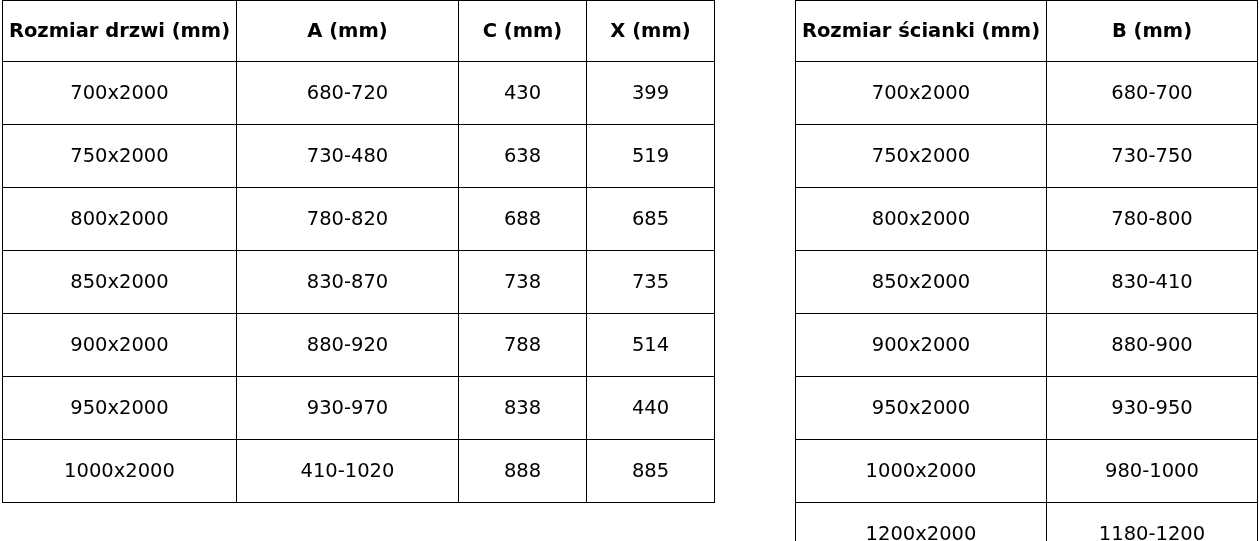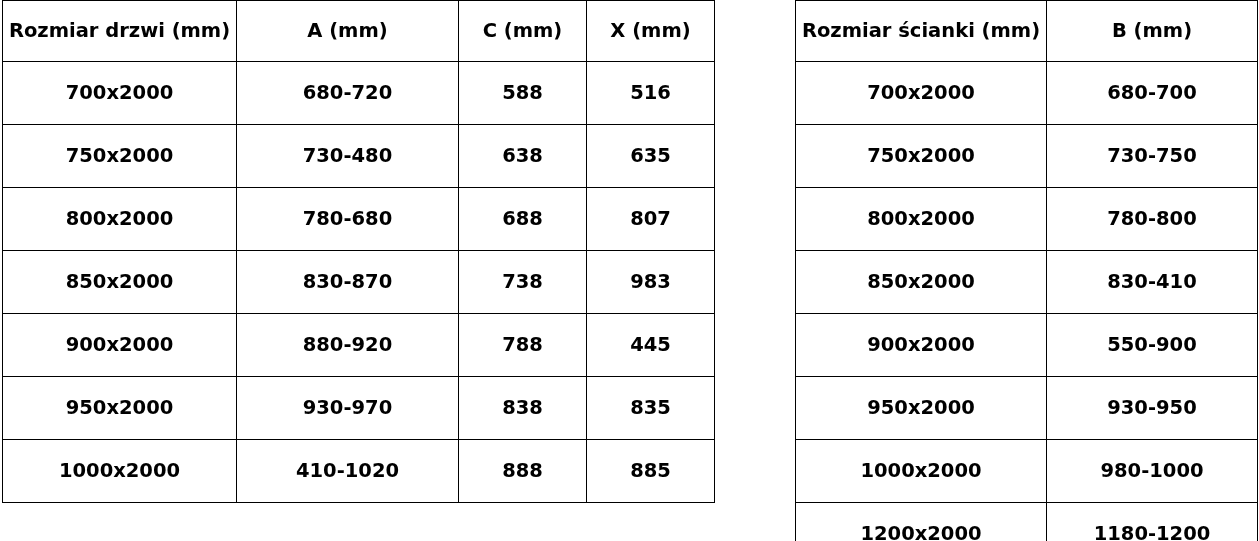--- a/index.html
+++ b/index.html
@@ -37,21 +37,21 @@
     vertical-align: middle;
     font-size: 19.5px;
     line-height: 1.1;
     padding: 4px;
   }
   table.data th {
     font-weight: bold;
     height: 52px;
   }
   table.data td {
-    font-weight: bold;
+    font-weight: normal;
     height: 54px;
   }
 
   
   #doors-table col.c0 { width: 234px; }
   #doors-table col.c1 { width: 222px; }
   #doors-table col.c2 { width: 128px; }
   #doors-table col.c3 { width: 128px; }
 
   
@@ -76,52 +76,52 @@
           <th>Rozmiar drzwi (mm)</th>
           <th>A (mm)</th>
           <th>C (mm)</th>
           <th>X (mm)</th>
         </tr>
       </thead>
       <tbody>
         <tr>
           <td>700x2000</td>
           <td>680-720</td>
-          <td>588</td>
-          <td>516</td>
+          <td>430</td>
+          <td>399</td>
         </tr>
         <tr>
           <td>750x2000</td>
           <td>730-480</td>
           <td>638</td>
-          <td>635</td>
+          <td>519</td>
         </tr>
         <tr>
           <td>800x2000</td>
-          <td>780-680</td>
+          <td>780-820</td>
           <td>688</td>
-          <td>807</td>
+          <td>685</td>
         </tr>
         <tr>
           <td>850x2000</td>
           <td>830-870</td>
           <td>738</td>
-          <td>983</td>
+          <td>735</td>
         </tr>
         <tr>
           <td>900x2000</td>
           <td>880-920</td>
           <td>788</td>
-          <td>445</td>
+          <td>514</td>
         </tr>
         <tr>
           <td>950x2000</td>
           <td>930-970</td>
           <td>838</td>
-          <td>835</td>
+          <td>440</td>
         </tr>
         <tr>
           <td>1000x2000</td>
           <td>410-1020</td>
           <td>888</td>
           <td>885</td>
         </tr>
       </tbody>
     </table>
   </div>
@@ -150,21 +150,21 @@
         <tr>
           <td>800x2000</td>
           <td>780-800</td>
         </tr>
         <tr>
           <td>850x2000</td>
           <td>830-410</td>
         </tr>
         <tr>
           <td>900x2000</td>
-          <td>550-900</td>
+          <td>880-900</td>
         </tr>
         <tr>
           <td>950x2000</td>
           <td>930-950</td>
         </tr>
         <tr>
           <td>1000x2000</td>
           <td>980-1000</td>
         </tr>
         <tr>

